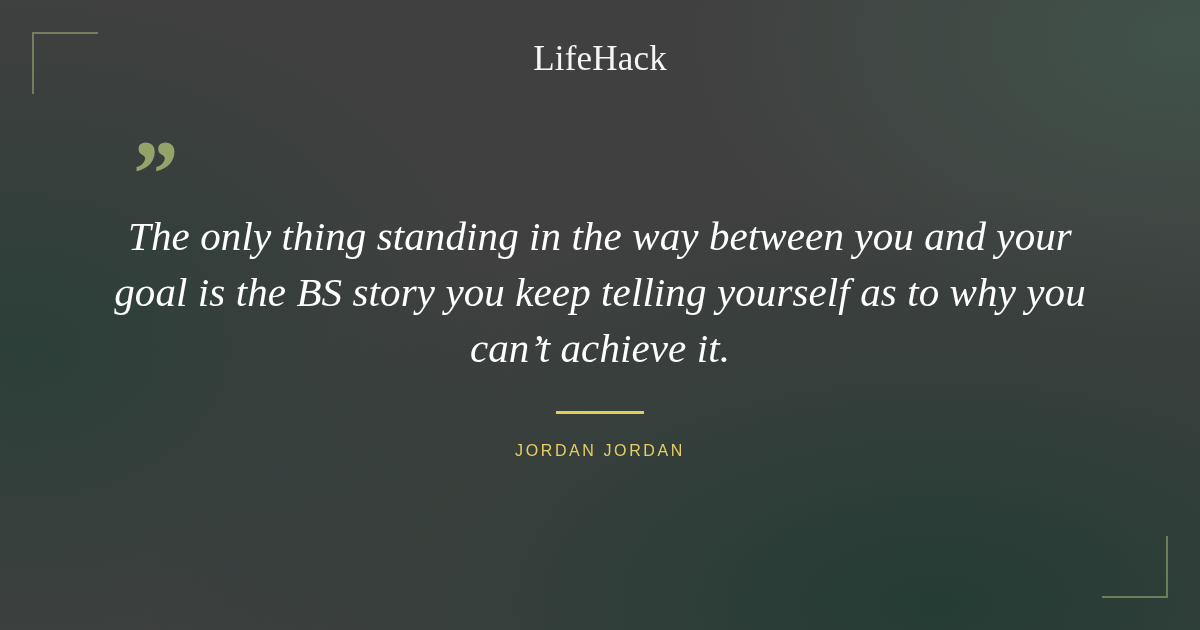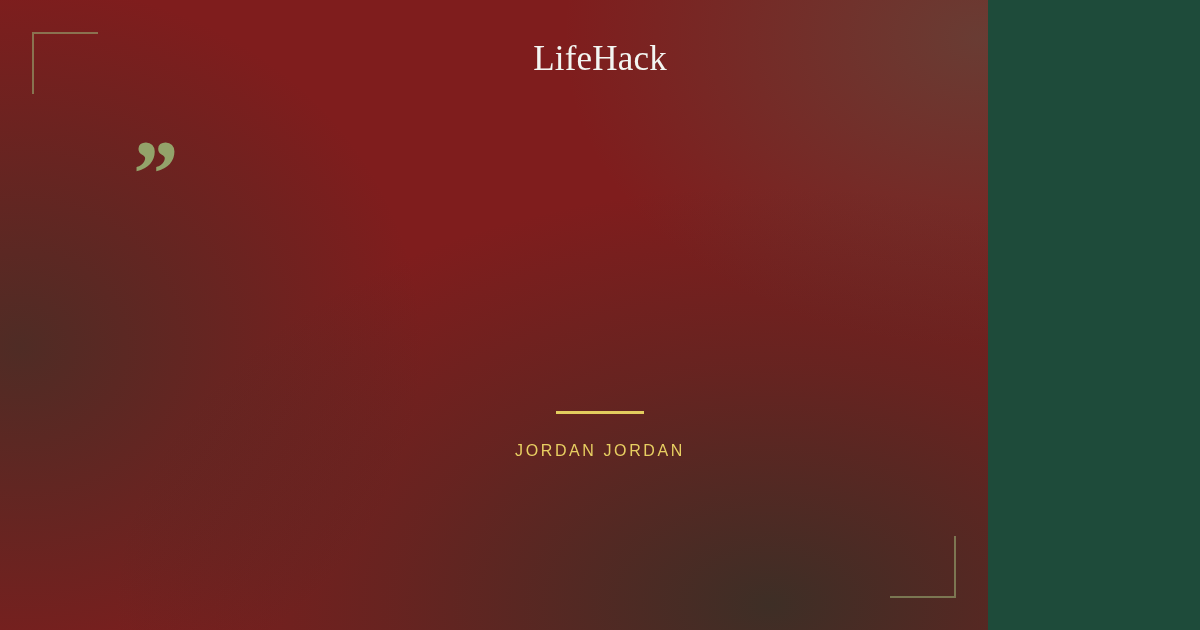--- a/index.html
+++ b/index.html
@@ -3,24 +3,24 @@
 <meta charset="utf-8">
 <style>
   html, body {
     margin: 0;
     padding: 0;
     background: #1e4b3a;
   }
 
   .card {
     position: relative;
-    width: 988px;
+    width: 1200px;
     height: 630px;
     overflow: hidden;
-    background-color: #7f1d1d;
+    background-color: #404040;
     font-family: "Liberation Sans", sans-serif;
     -webkit-font-smoothing: antialiased;
   }
 
   
   .bg-base {
     position: absolute;
     inset: 0;
     background:
       radial-gradient(ellipse 88% 80% at 64% 44%,
@@ -159,20 +159,25 @@
   <div class="bg-base"></div>
   <div class="bg-vignette"></div>
 
   <div class="corner corner-tl"></div>
   <div class="corner corner-br"></div>
 
   <div class="logo">LifeHack</div>
 
   <div class="quote-mark">”</div>
 
+  <div class="quote-block">
+    <p class="quote-text">The only thing standing in the way between you and your</p>
+    <p class="quote-text">goal is the BS story you keep telling yourself as to why you</p>
+    <p class="quote-text">can’t achieve it.</p>
+  </div>
 
   <div class="divider-wrap">
     <div class="divider"></div>
   </div>
 
   <div class="author">JORDAN JORDAN</div>
 
 </div>
 
 </body></html>

